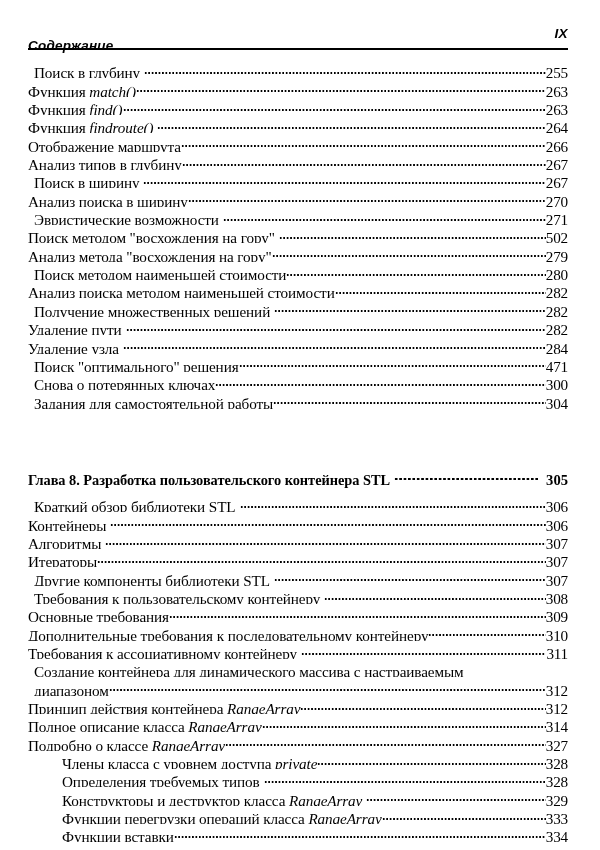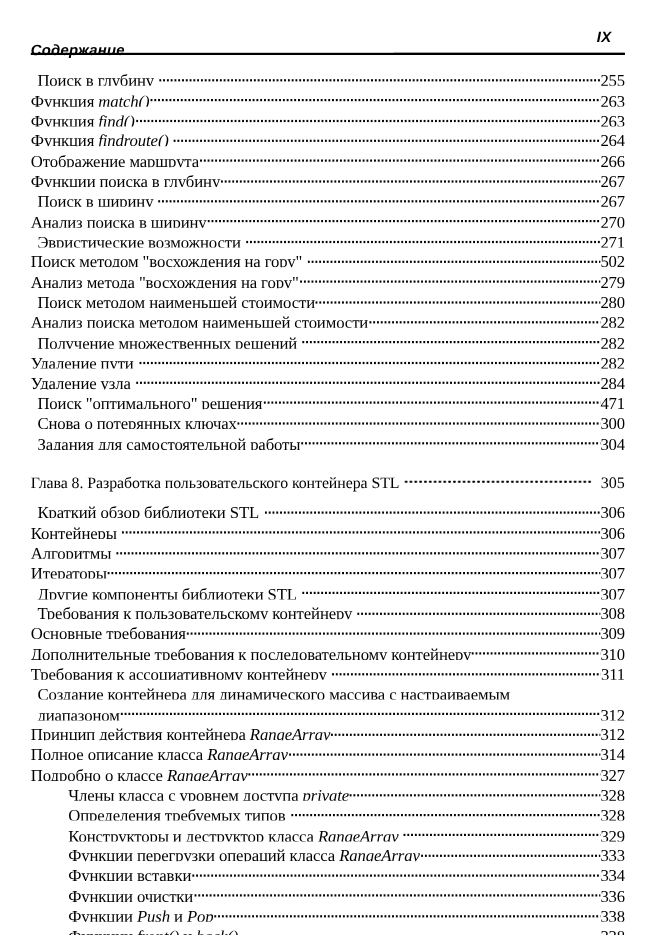--- a/index.html
+++ b/index.html
@@ -38,21 +38,21 @@
     top: 12px;
     font-family: "Liberation Sans", "DejaVu Sans", sans-serif;
     font-style: italic;
     font-weight: 600;
     font-size: 13.5px;
     letter-spacing: 0.2px;
     white-space: nowrap;
   }
   .runhead-folio {
     position: absolute;
-    right: 12px;
+    right: 0;
     top: 0;
     font-family: "Liberation Sans", "DejaVu Sans", sans-serif;
     font-style: italic;
     font-weight: 600;
     font-size: 13.5px;
     letter-spacing: 0.4px;
   }
   .runhead-rule {
     position: absolute;
     left: 28px;
@@ -131,22 +131,23 @@
   
   .it { font-style: italic; }
 
   
   .chapter {
     display: flex;
     align-items: baseline;
     width: 540px;
     height: 18.35px;
     line-height: 18.35px;
-    font-weight: normal;
+    font-weight: bold;
     white-space: nowrap;
+    margin-top: 41px;
   }
   .chapter .label {
     flex: 0 0 auto;
     font-size: 14.4px;
     padding-right: 4px;
     letter-spacing: -0.05px;
   }
   .chapter .leader {
     flex: 1 1 auto;
     min-width: 0;
@@ -215,21 +216,21 @@
           <span class="folio">264</span>
         </div>
         <div class="entry lvl2">
           <span class="label">Отображение маршрута</span>
           <span class="leader">
             <i></i>
           </span>
           <span class="folio">266</span>
         </div>
         <div class="entry lvl2">
-          <span class="label">Функции поиска в глубину</span>
+          <span class="label">Анализ типов в глубину</span>
           <span class="leader">
             <i></i>
           </span>
           <span class="folio">267</span>
         </div>
         <div class="entry lvl1 gap">
           <span class="label">Поиск в ширину</span>
           <span class="leader">
             <i></i>
           </span>

